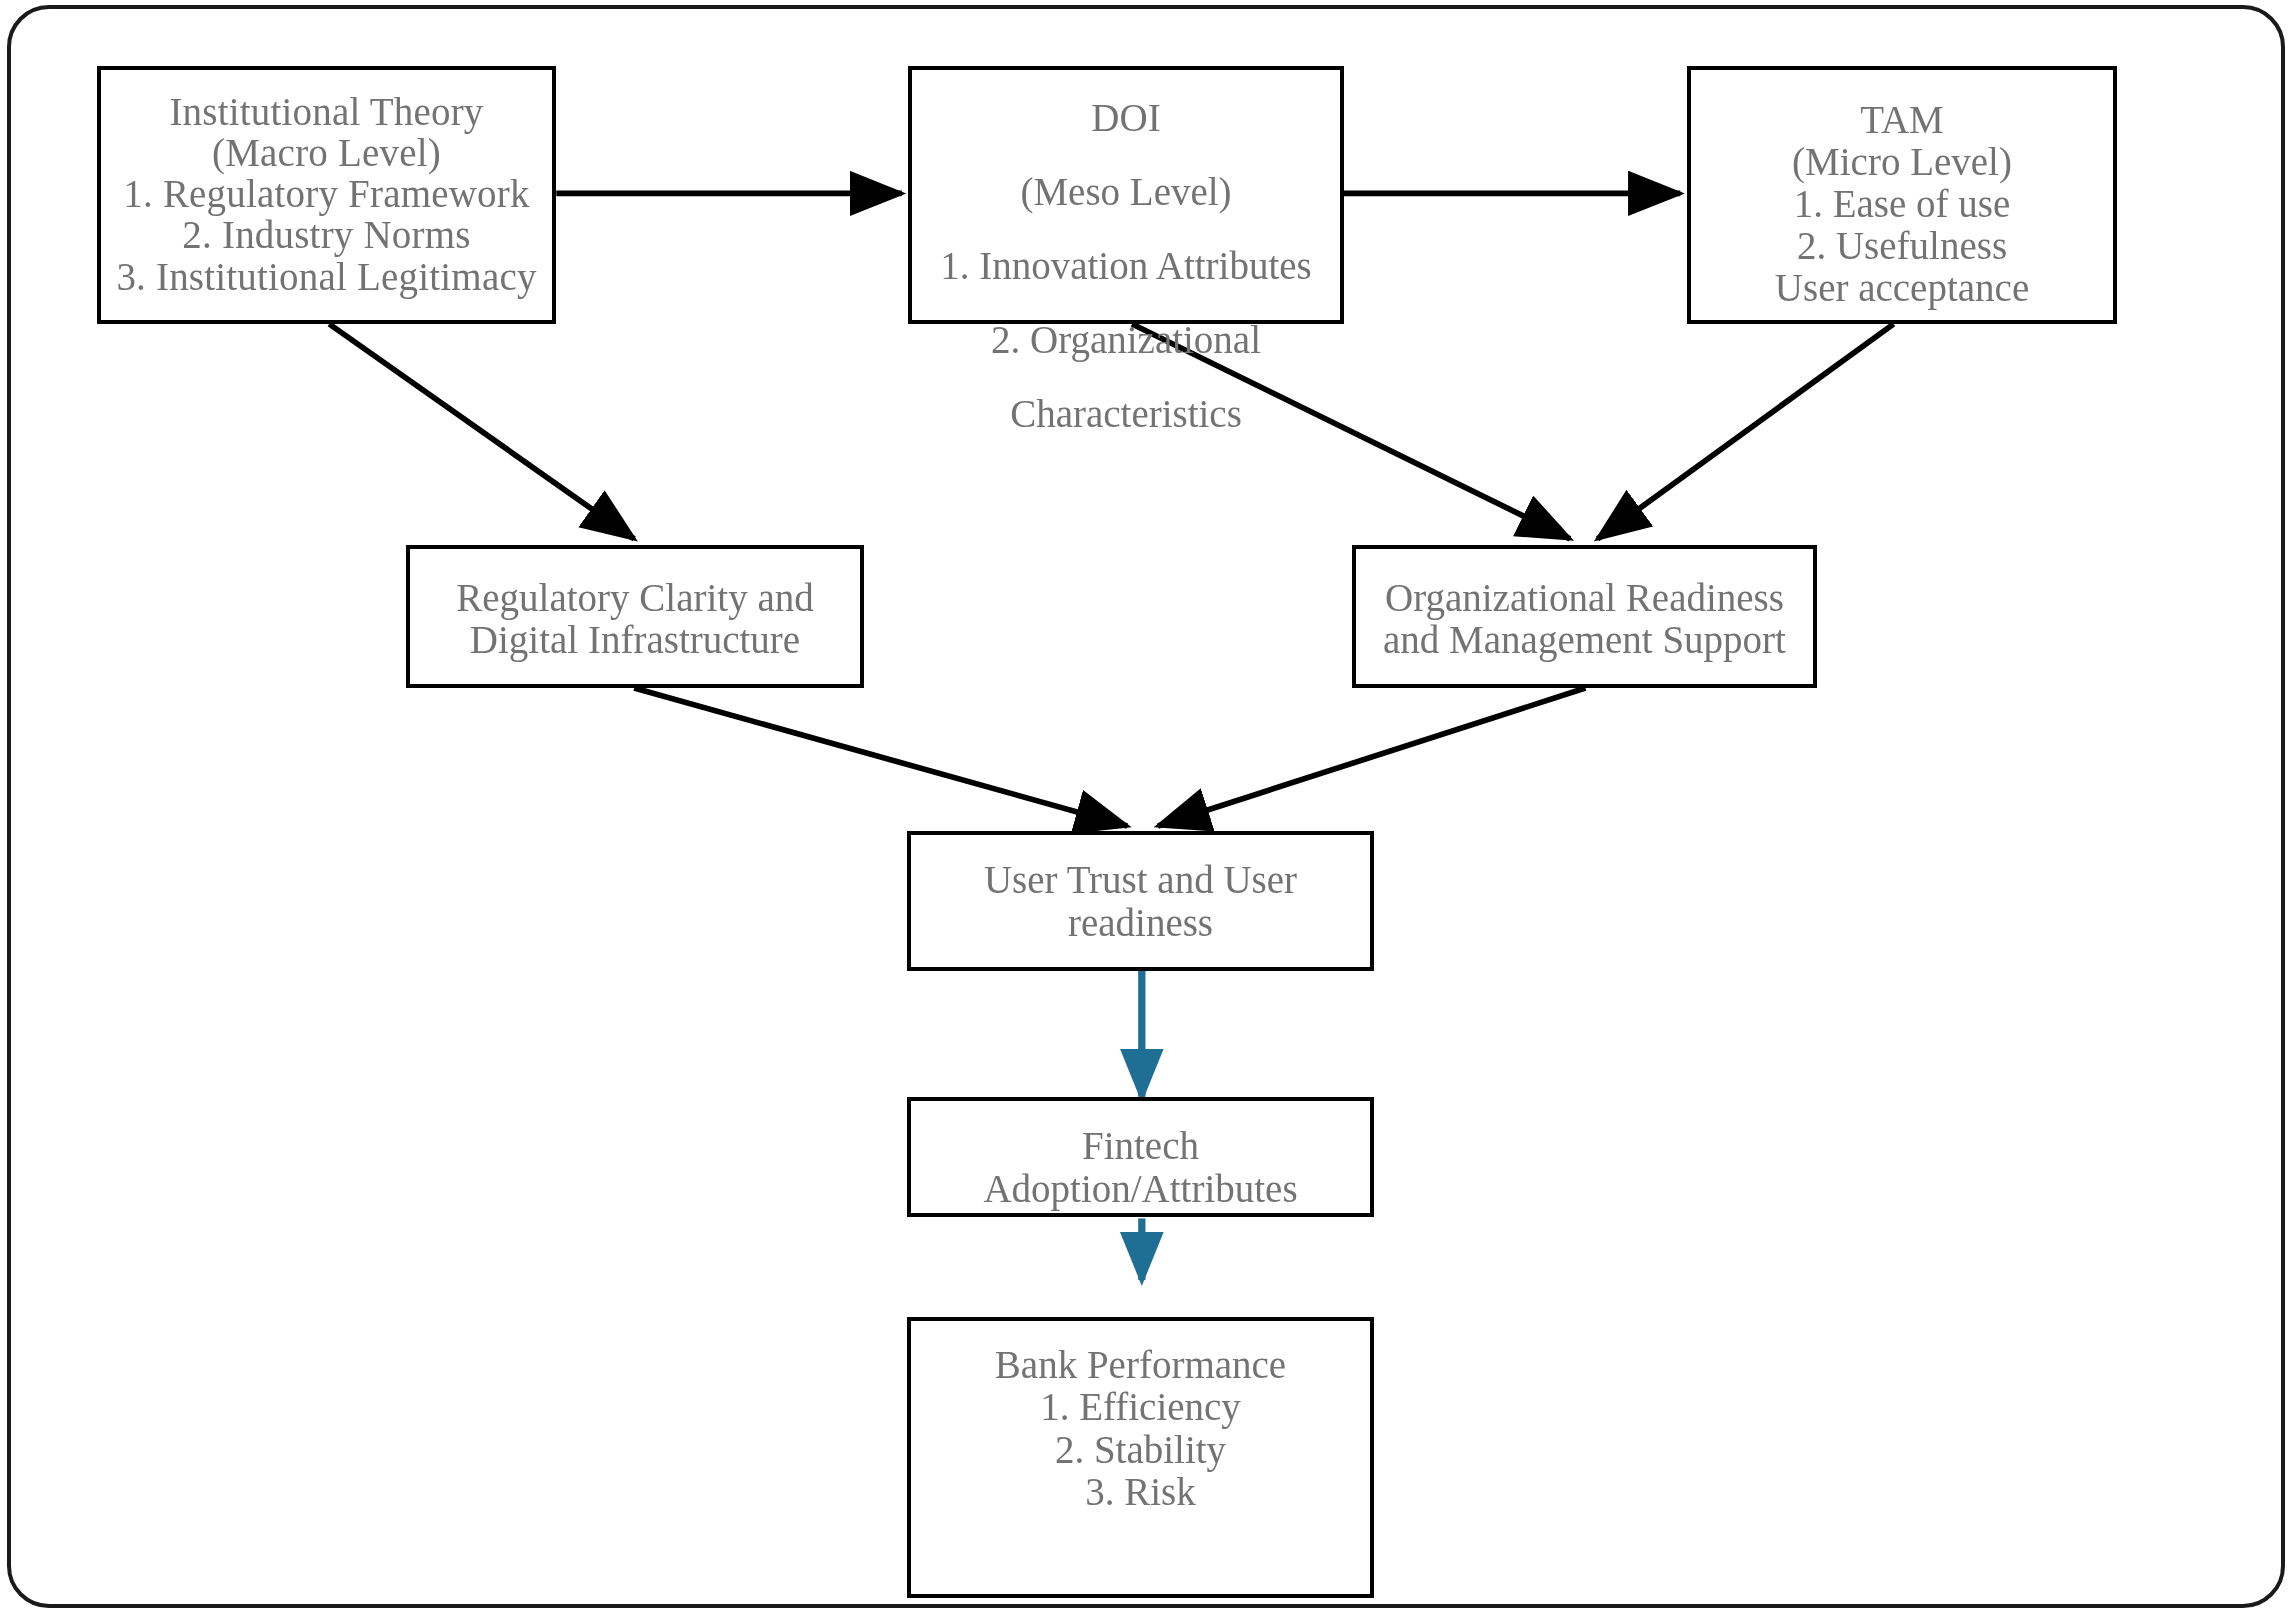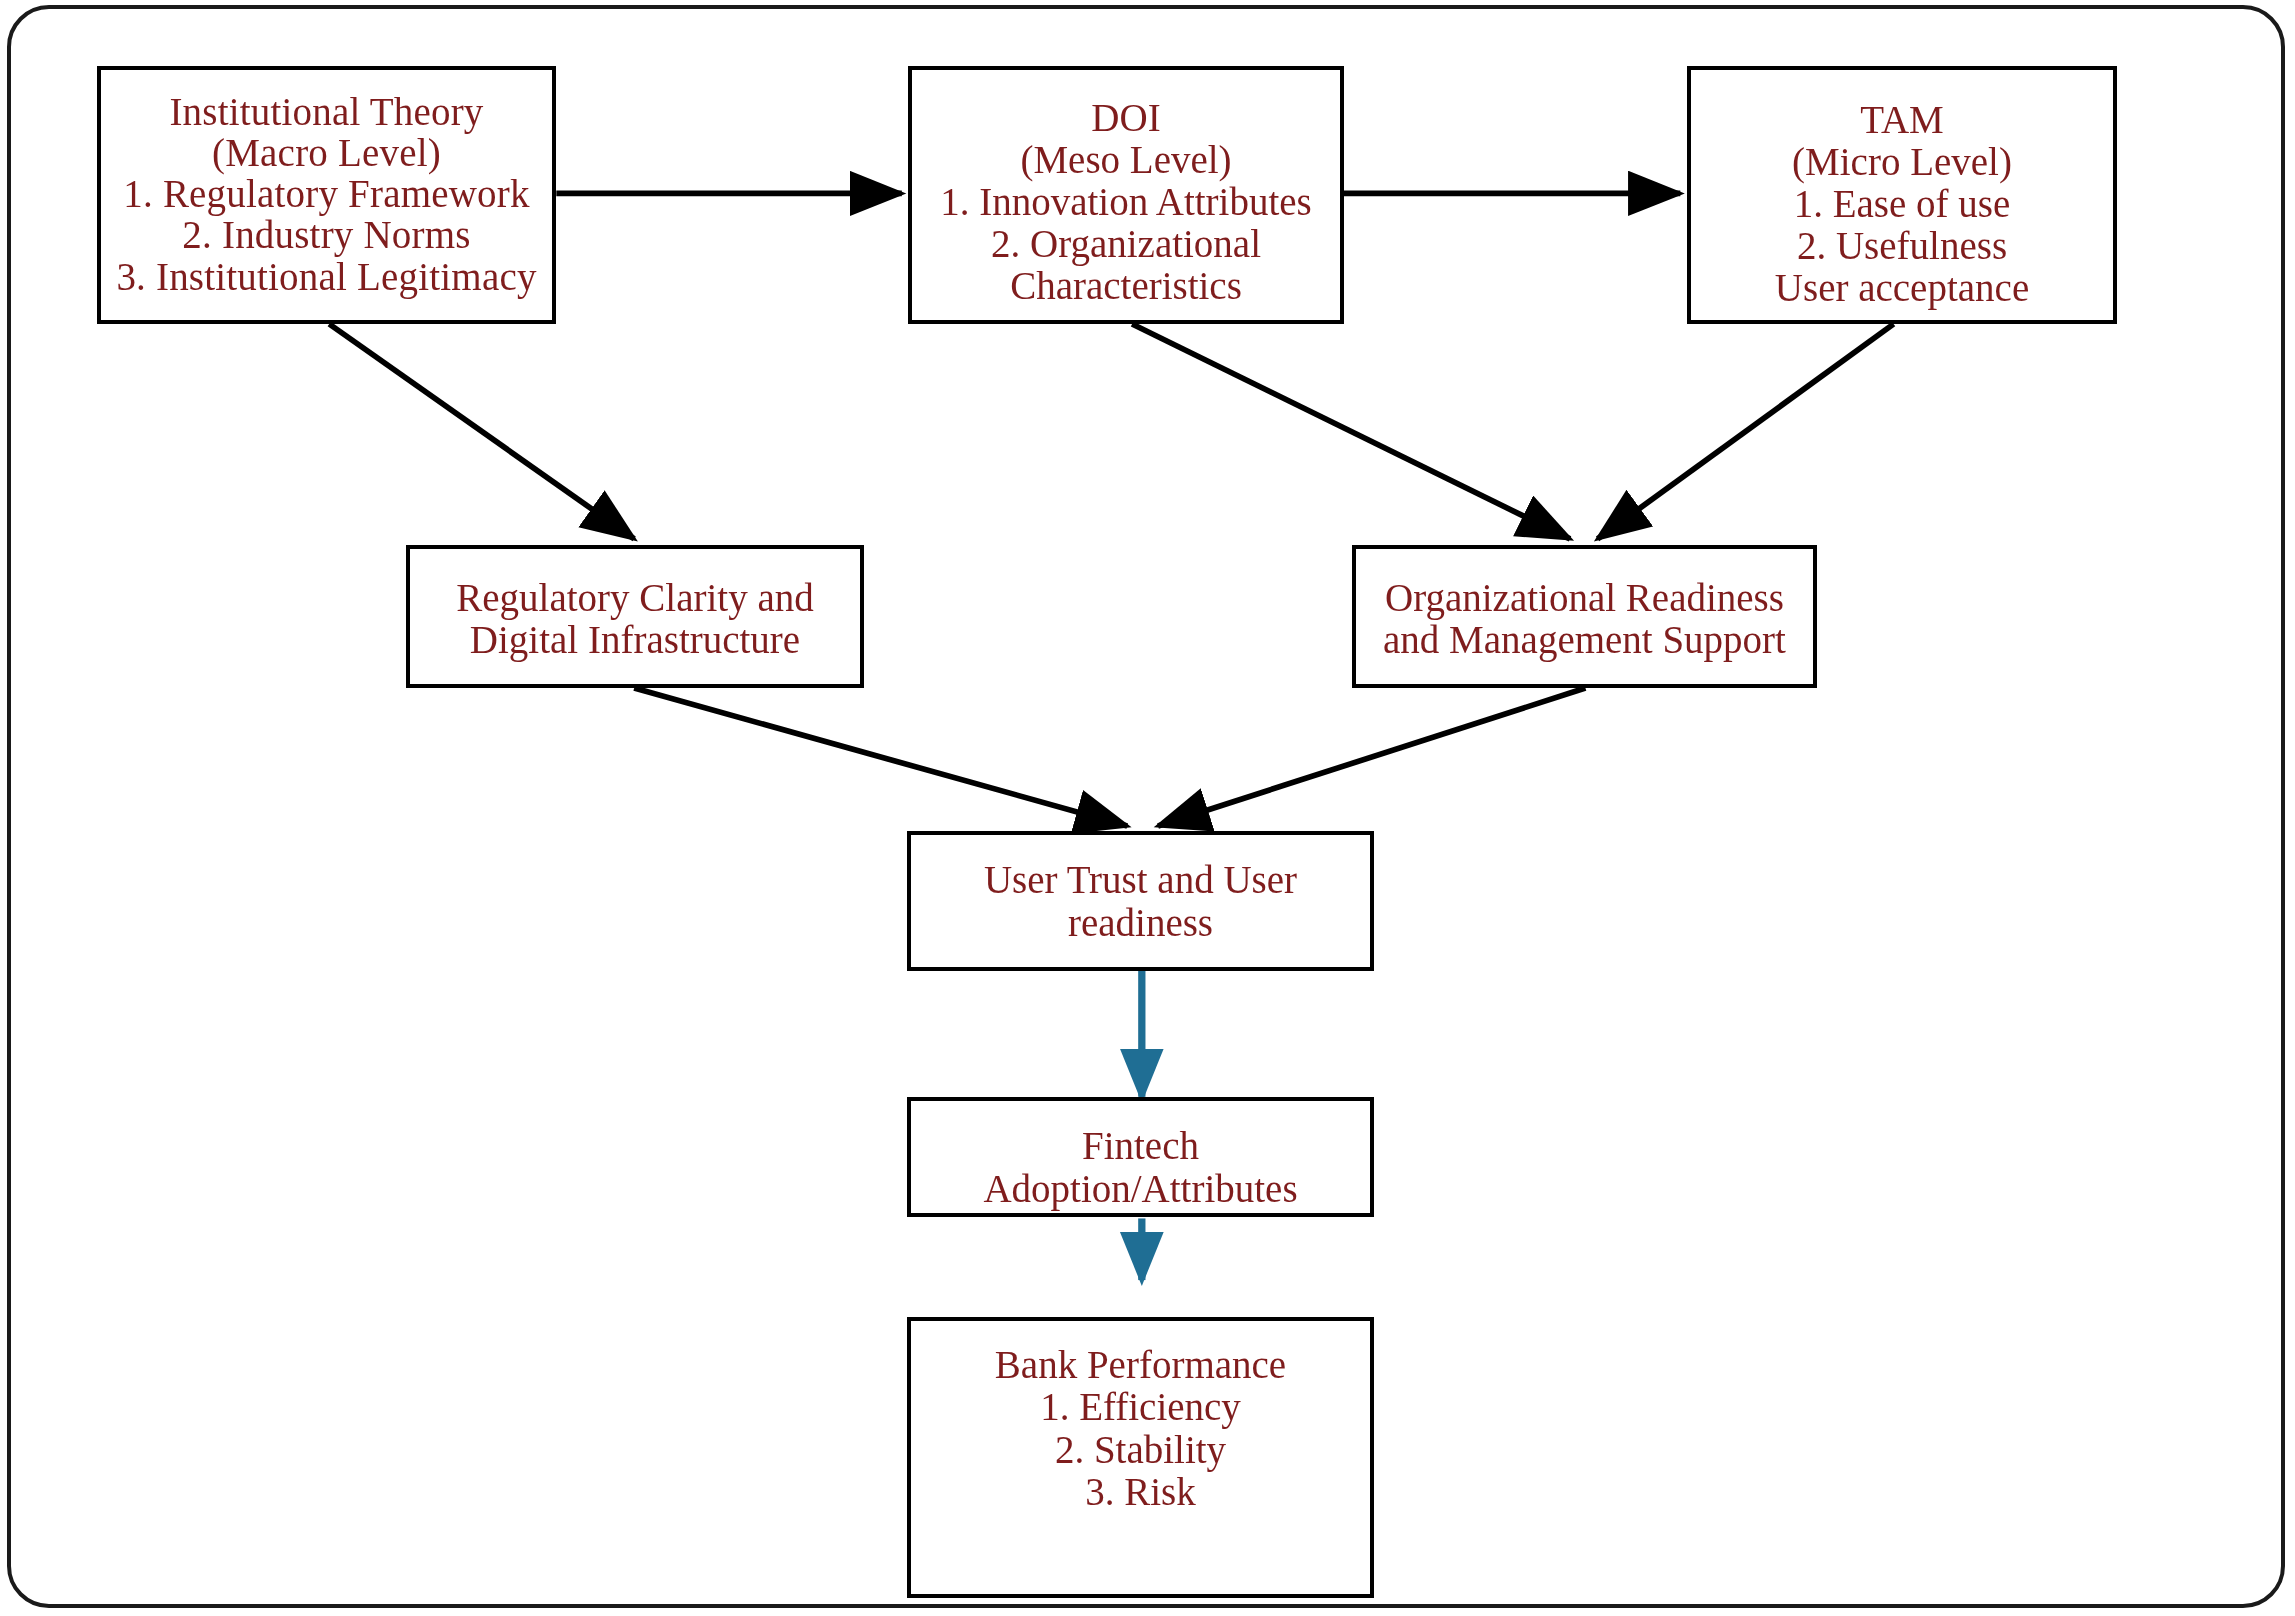--- a/index.html
+++ b/index.html
@@ -30,21 +30,21 @@
   .node-box {
     position: absolute;
     box-sizing: border-box;
     border: 4.9px solid #000000;
     background: #ffffff;
     display: flex;
     flex-direction: column;
     align-items: center;
     justify-content: flex-start;
     text-align: center;
-    color: #7f1d1d;
+    color: #737373;
     z-index: 3;
   }
   .node-line {
     display: block;
     width: 100%;
     white-space: nowrap;
     line-height: 1.00;
   }
   
   .t1 { font-size: 39px; padding-top: 21px; letter-spacing: 0.2px; }
@@ -109,21 +109,21 @@
   </svg>
 
   <div class="node-box t1" style="left:97px; top:66px; width:459px; height:258px;">
     <span class="node-line">Institutional  Theory</span>
     <span class="node-line">(Macro Level)</span>
     <span class="node-line">1. Regulatory  Framework</span>
     <span class="node-line">2. Industry Norms</span>
     <span class="node-line">3. Institutional  Legitimacy</span>
   </div>
 
-  <div class="node-box t2" style="left:908px; top:66px; width:436px; height:258px;">
+  <div class="node-box t2" style="left:908px; top:66px; width:436px; height:258px;gap:32px;">
     <span class="node-line">DOI</span>
     <span class="node-line">(Meso Level)</span>
     <span class="node-line">1. Innovation  Attributes</span>
     <span class="node-line">2. Organizational</span>
     <span class="node-line">Characteristics</span>
   </div>
 
   <div class="node-box t3" style="left:1687px; top:66px; width:430px; height:258px;">
     <span class="node-line">TAM</span>
     <span class="node-line">(Micro Level)</span>

